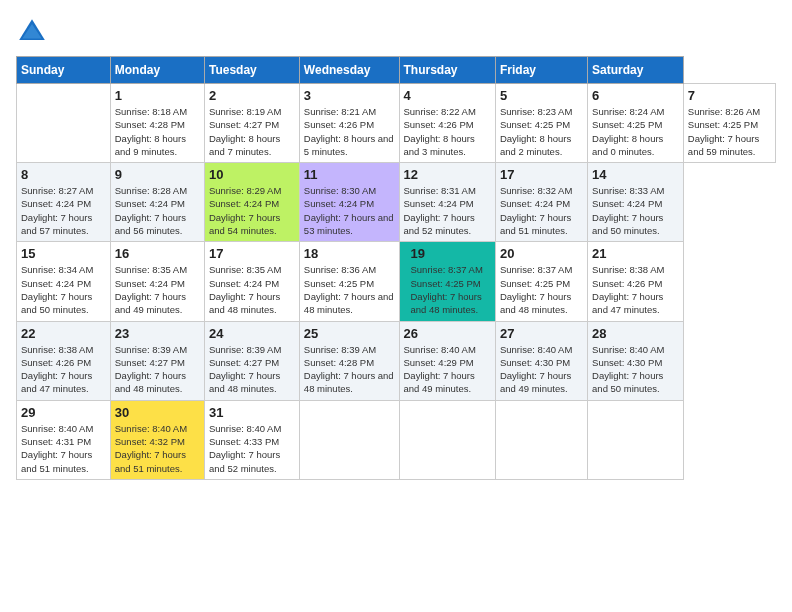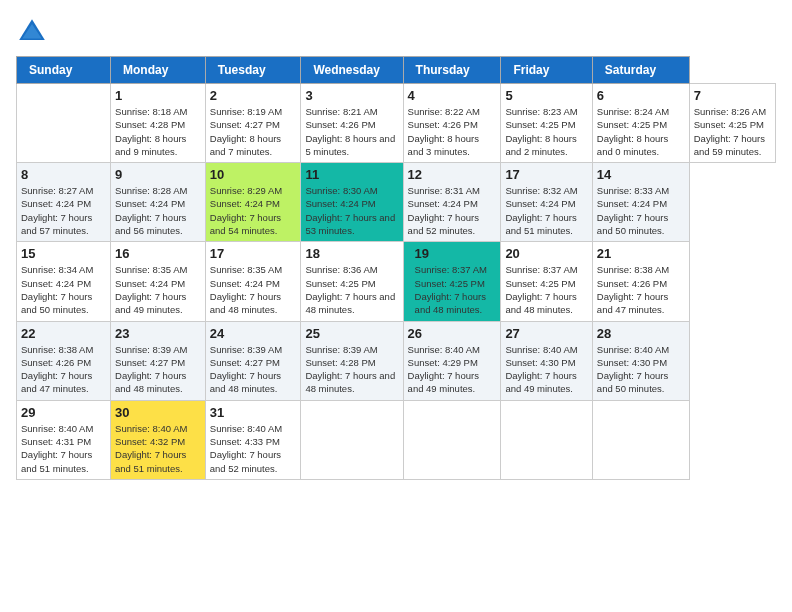--- a/index.html
+++ b/index.html
@@ -47,21 +47,21 @@
       color: #555;
     }
     .calendar {
       width: 100%;
       border-collapse: collapse;
       font-size: 10px;
     }
     .calendar th {
       background: #1a6fc4;
       color: #fff;
-      padding: 6px 12px;
+      padding: 6px 4px;
       text-align: left;
       font-size: 12px;
       font-weight: bold;
       border: 1px solid #aaa;
     }
     .calendar td {
       vertical-align: top;
       padding: 4px;
       border: 1px solid #ccc;
       width: 108px;
@@ -177,21 +177,21 @@
         <div class="day-info">
           Sunrise: 8:28 AM<br>Sunset: 4:24 PM<br>Daylight: 7 hours and 56 minutes.
         </div>
       </td>
         <td style="background: #bef264;">
         <span class="day-num">10</span>
         <div class="day-info">
           Sunrise: 8:29 AM<br>Sunset: 4:24 PM<br>Daylight: 7 hours and 54 minutes.
         </div>
       </td>
-        <td style="background: #14b8a6;">
+        <td style="background: #c4b5fd;">
         <span class="day-num">11</span>
         <div class="day-info">
           Sunrise: 8:30 AM<br>Sunset: 4:24 PM<br>Daylight: 7 hours and 53 minutes.
         </div>
       </td>
         <td style="background: rgb(240, 244, 248);">
         <span class="day-num">12</span>
         <div class="day-info">
           Sunrise: 8:31 AM<br>Sunset: 4:24 PM<br>Daylight: 7 hours and 52 minutes.
         </div>

